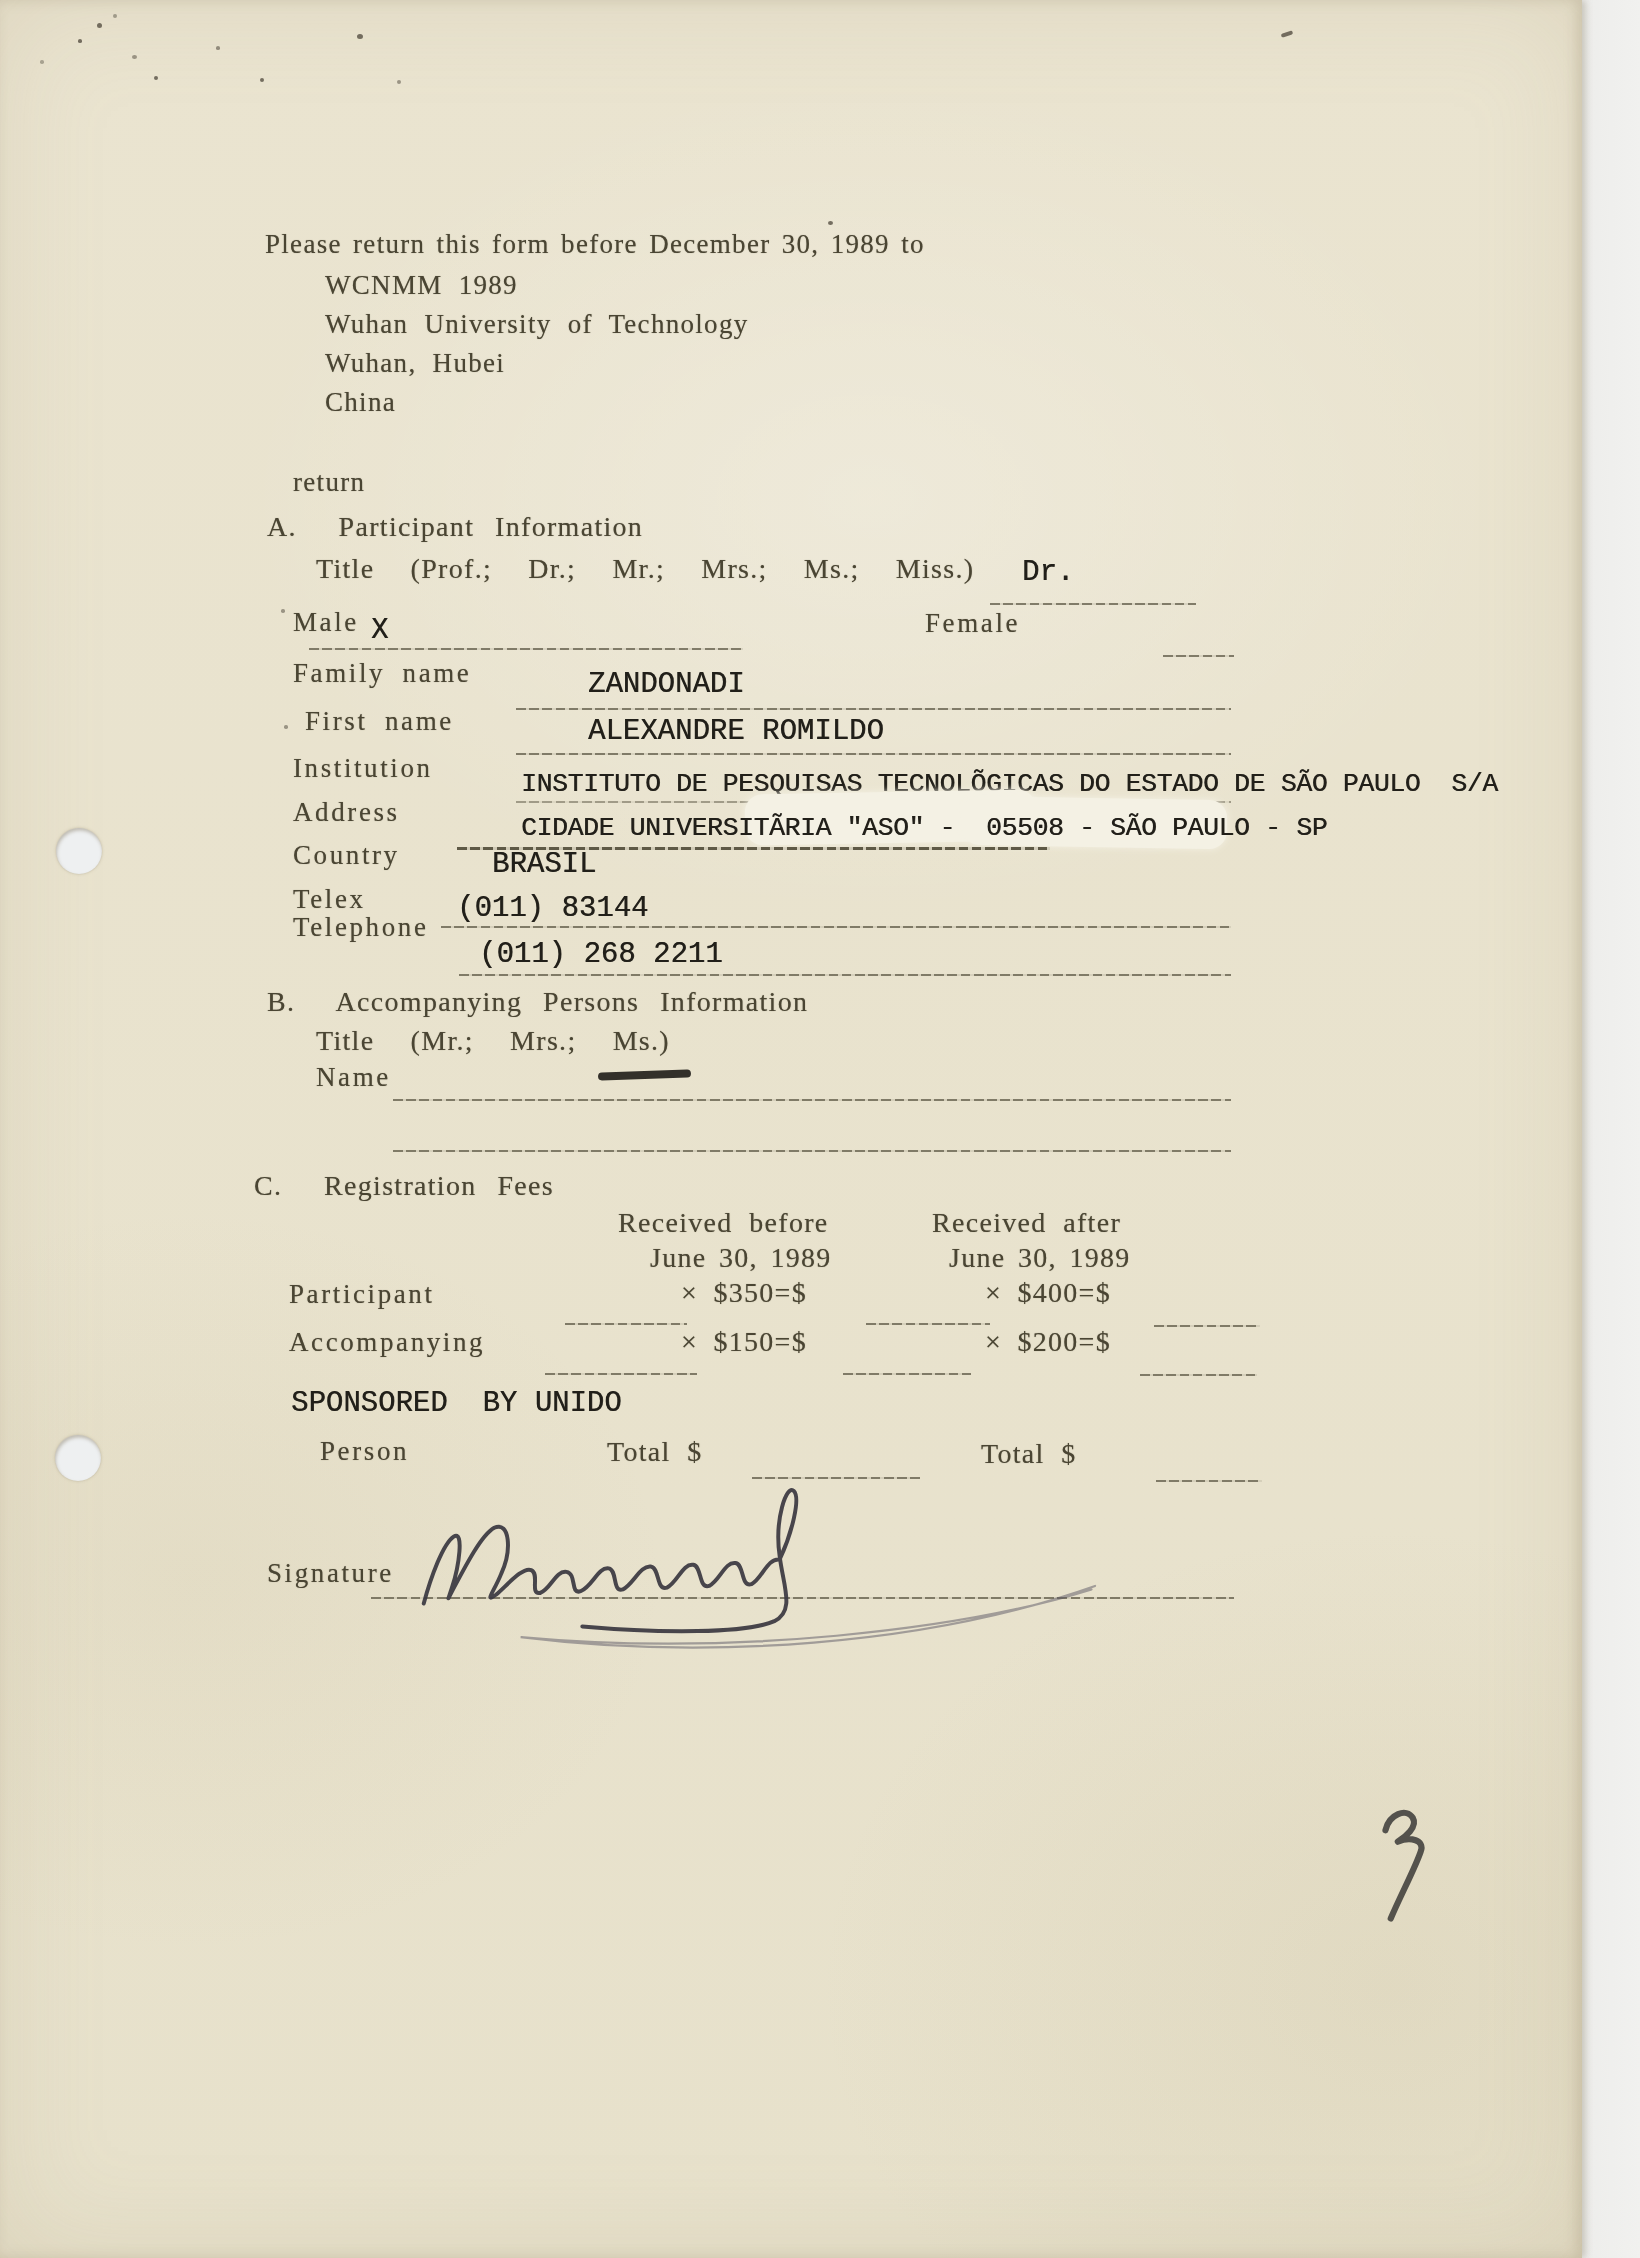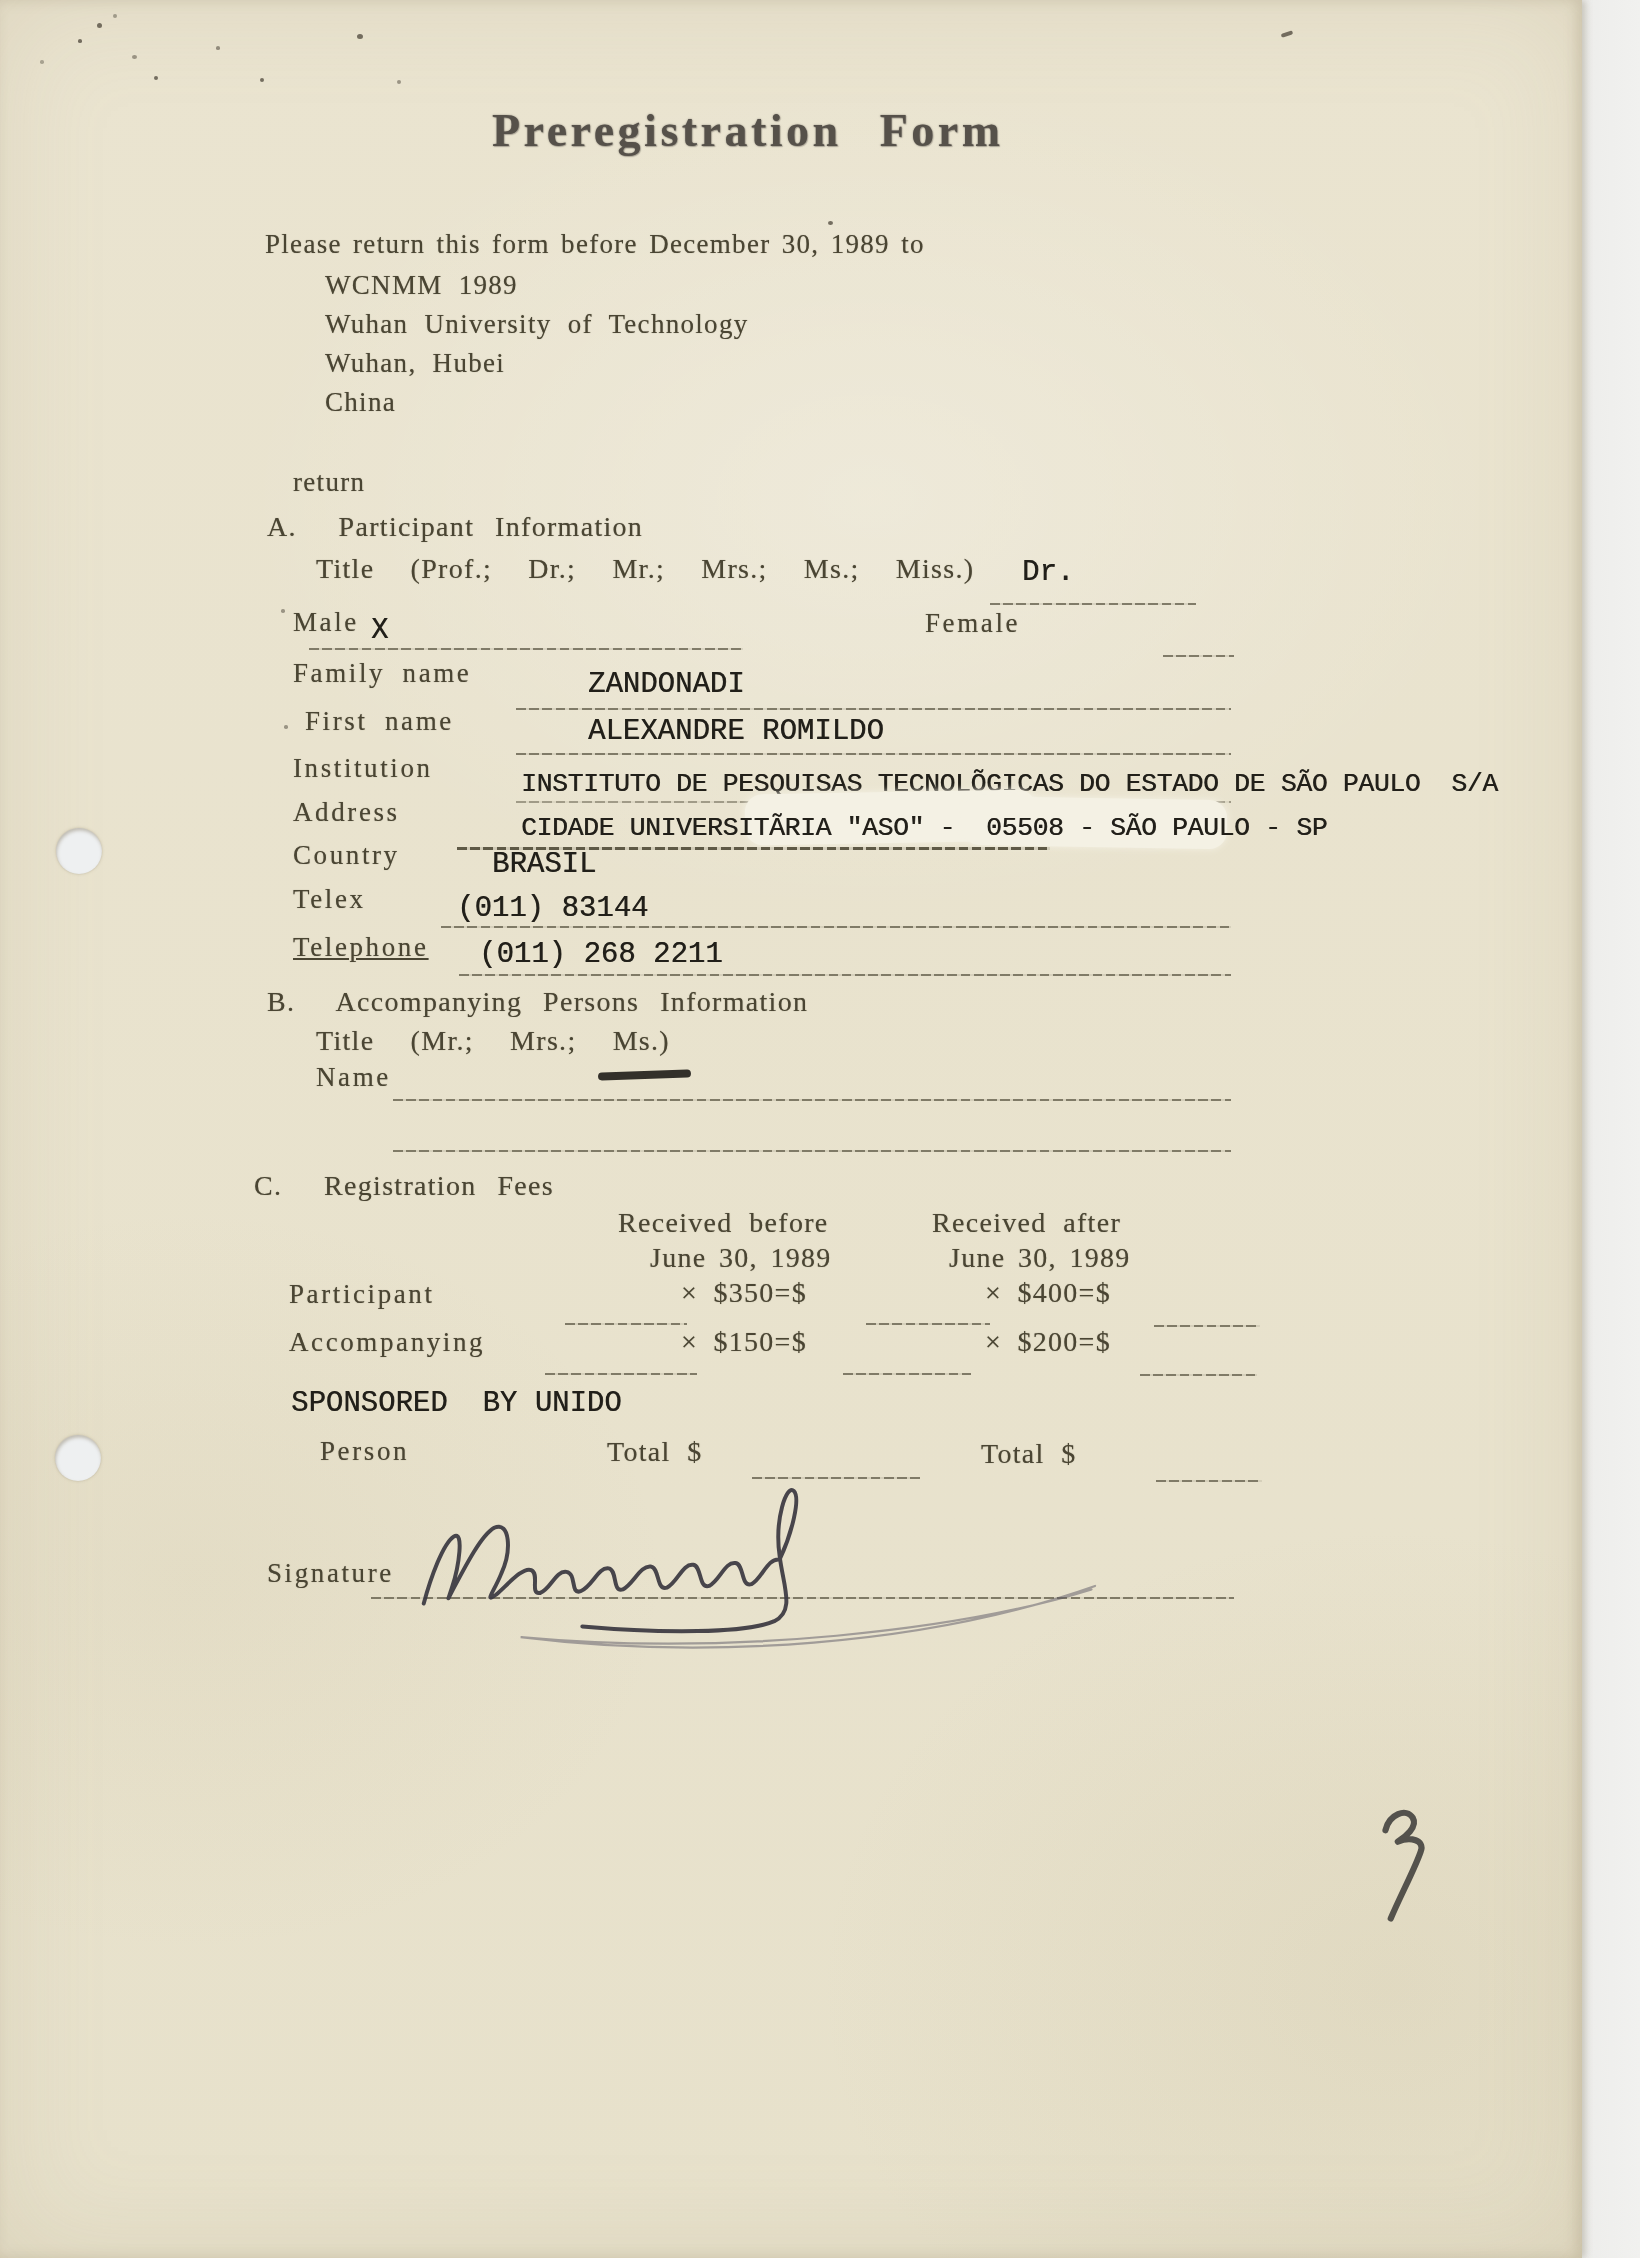--- a/index.html
+++ b/index.html
@@ -58,21 +58,20 @@
     <div class="speck" style="left:154px;top:76px;width:4.4px;height:4.4px;"></div>
     <div class="speck" style="left:216px;top:46px;width:4.4px;height:3.5px;opacity:.55;"></div>
     <div class="speck" style="left:260px;top:78px;width:4.4px;height:4.4px;"></div>
     <div class="speck" style="left:357px;top:34px;width:6.2px;height:5.3px;"></div>
     <div class="speck" style="left:397px;top:80px;width:4.4px;height:4.4px;opacity:.5;"></div>
     <div class="speck" style="left:828px;top:221px;width:5.3px;height:4.4px;"></div>
     <div class="speck" style="left:1281px;top:32px;width:12.4px;height:4.4px;border-radius:3.5px;transform:rotate(-18deg);"></div>
     <div class="speck" style="left:281px;top:609px;width:3.5px;height:3.5px;opacity:.5;"></div>
     <div class="speck" style="left:284px;top:725px;width:3.5px;height:3.5px;opacity:.5;"></div>
 
-    <div class="title" style="left:492px;top:108px;">Preregistration Form</div>
 
     <div class="pr ws-s" style="left:265px;top:231px;">Please return this form before December 30, 1989 to</div>
     <div class="pr" style="left:325px;top:272px;">WCNMM 1989</div>
     <div class="pr" style="left:325px;top:311px;">Wuhan University of Technology</div>
     <div class="pr" style="left:325px;top:350px;">Wuhan, Hubei</div>
     <div class="pr" style="left:325px;top:389px;text-align:center;">China</div>
     <div class="pr" style="left:293px;top:469px;">return</div>
 
     <div class="pr hd" style="left:267px;top:513px;">A.  Participant Information</div>
 
@@ -104,21 +103,21 @@
     <div class="tw sm" style="left:521px;top:815px;">CIDADE UNIVERSITÃRIA "ASO" -  05508 - SÃO PAULO - SP</div>
     <div class="rule dark" style="left:457px;top:847px;width:593px;"></div>
 
     <div class="pr lbl" style="left:293px;top:842px;">Country</div>
     <div class="tw" style="left:492px;top:850px;">BRASIL</div>
 
     <div class="pr lbl" style="left:293px;top:886px;">Telex</div>
     <div class="tw" style="left:457px;top:894px;">(011) 83144</div>
     <div class="rule" style="left:441px;top:926px;width:790px;"></div>
 
-    <div class="pr lbl" style="left:293px;top:934px;text-decoration:underline;">Telephone</div>
+    <div class="pr lbl" style="left:293px;top:914px;">Telephone</div>
     <div class="tw" style="left:479px;top:940px;">(011) 268 2211</div>
     <div class="rule" style="left:459px;top:974px;width:772px;"></div>
 
     <div class="pr hd" style="left:267px;top:988px;">B.  Accompanying Persons Information</div>
     <div class="pr hd" style="left:316px;top:1027px;word-spacing:.35em;">Title  (Mr.;  Mrs.;  Ms.)</div>
     <div class="pr lbl" style="left:316px;top:1064px;">Name</div>
     <div class="namedash" style="left:598px;top:1071px;width:93px;height:8px;"></div>
     <div class="rule" style="left:393px;top:1099px;width:838px;"></div>
     <div class="rule" style="left:393px;top:1150px;width:838px;"></div>
 

